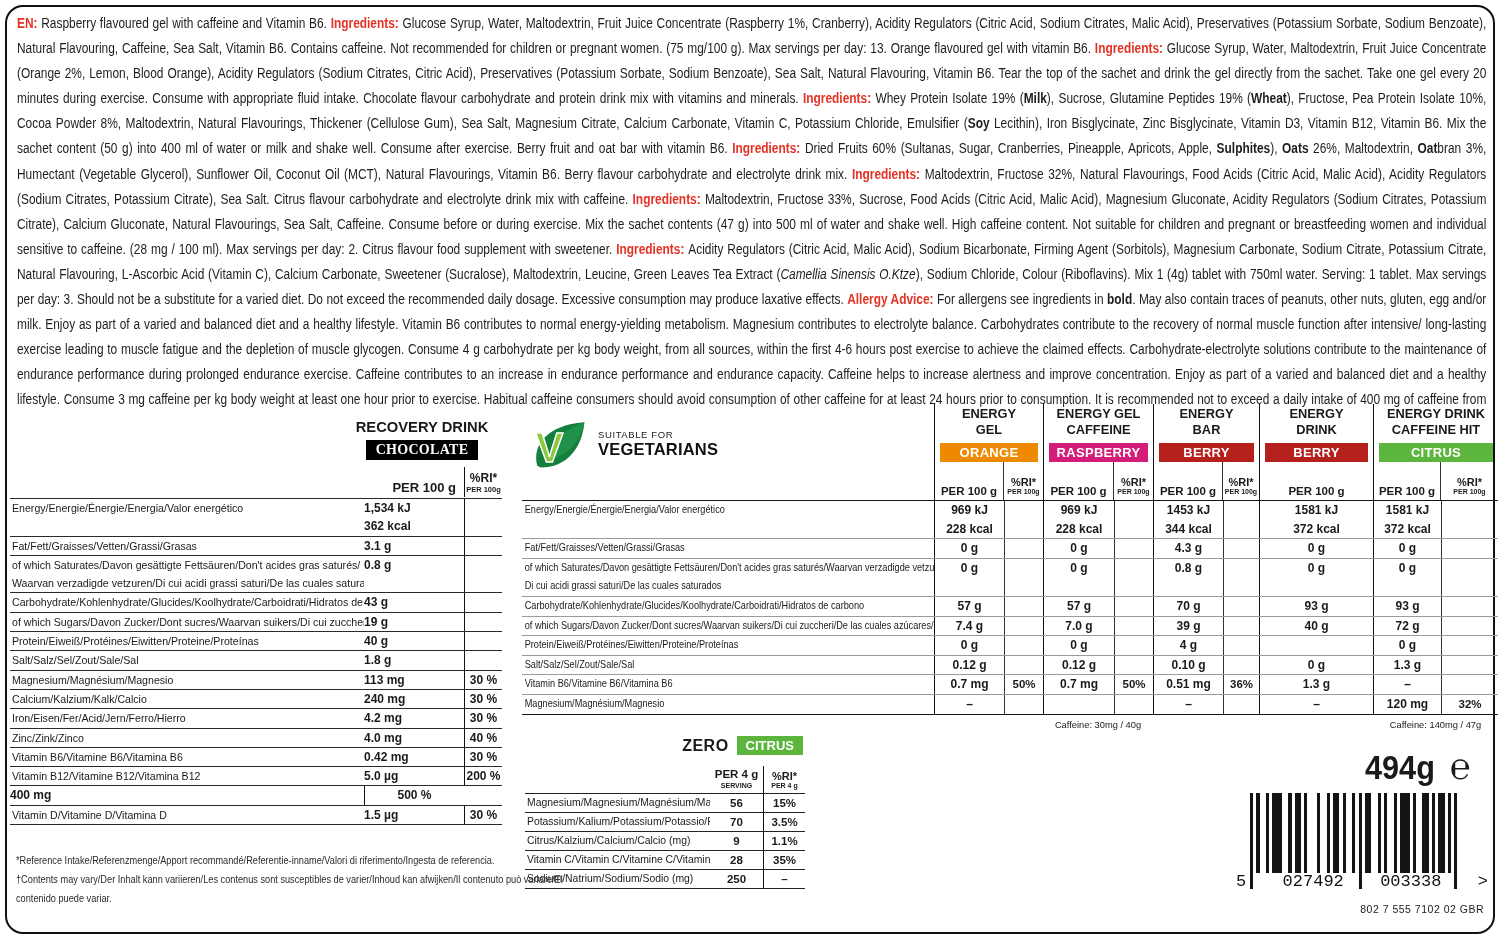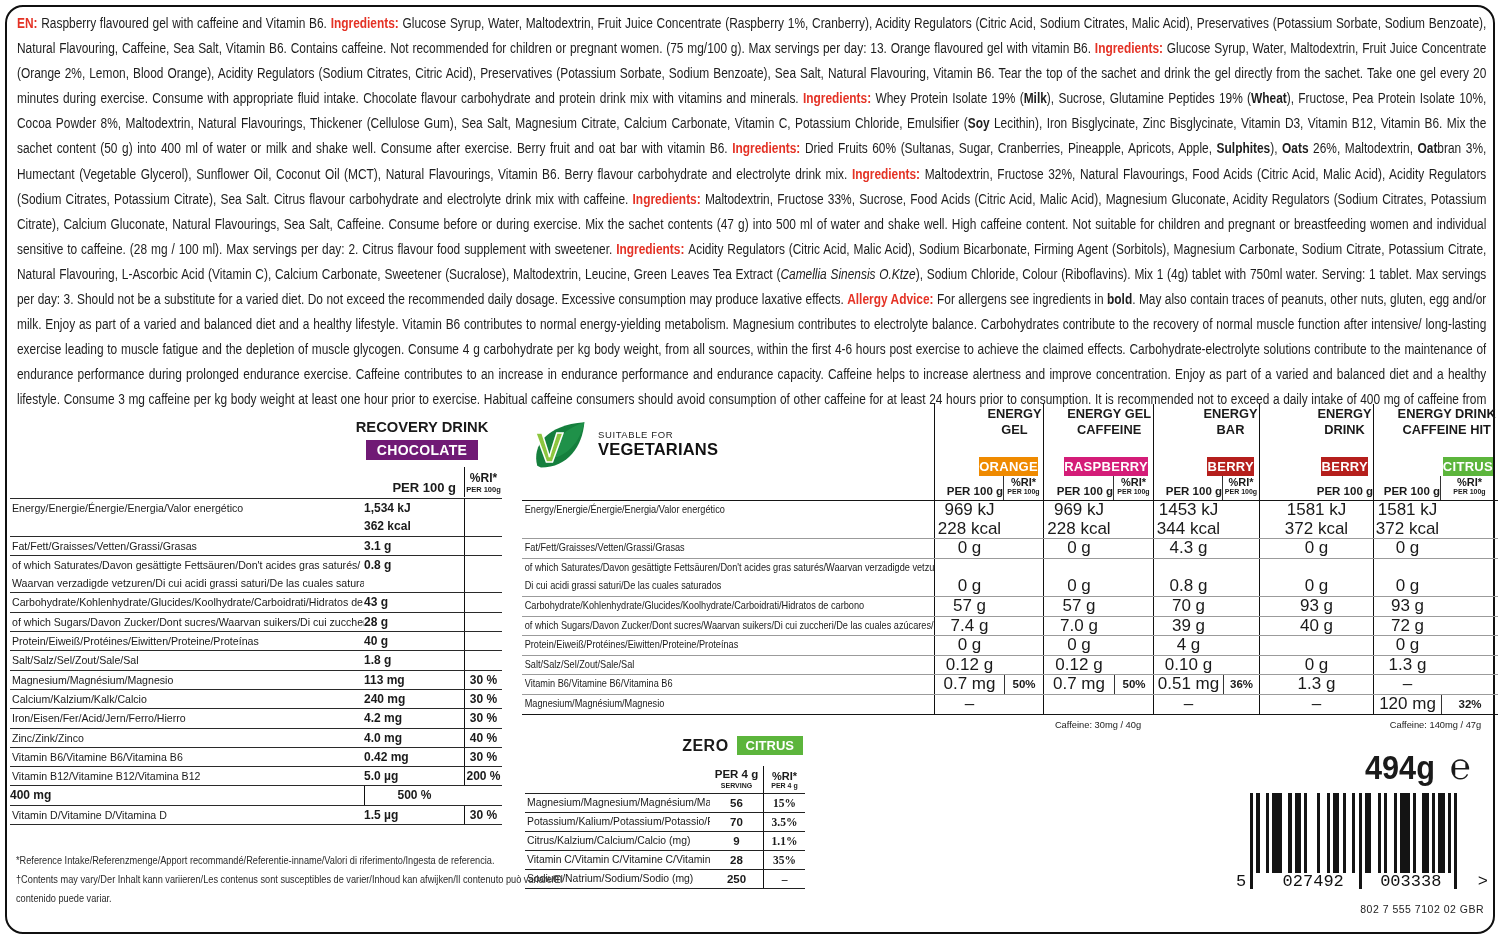--- a/index.html
+++ b/index.html
@@ -30,40 +30,40 @@
   .rd-row{display:grid;grid-template-columns:1fr 100px 38px;border-top:1px solid #2a2a2a;}
   .rd-row:last-child{border-bottom:1px solid #2a2a2a;}
   .rd-row .lb{font-size:10.6px;line-height:18.3px;white-space:nowrap;overflow:hidden;padding-left:2px;}
   .rd-row .vv{font-weight:700;font-size:12px;padding-right:9px;line-height:18.3px;white-space:nowrap;}
   .rd-row .rr{border-left:1.5px solid #111;font-weight:700;font-size:12px;text-align:center;line-height:18.3px;}
 
   
   .bt{position:absolute;left:522px;top:404px;width:976px;}
   .bt-row{display:flex;}
   .bt-label{flex:1;min-width:0;overflow:hidden;}
-  .bt-g{border-left:1.6px solid #111;box-sizing:border-box;flex:none;align-items:flex-end;}
+  .bt-g{border-left:1.6px solid #111;box-sizing:border-box;flex:none;}
   .g0{width:109px}.g1{width:110px}.g2{width:106px}.g3{width:114px}.g4{width:125px}
   .bt-head{height:96px;}
   .bt-head .bt-g{display:flex;flex-direction:column;}
   .bt-name{padding-top:2px;height:35px;font-weight:700;font-size:13.5px;line-height:16px;text-align:center;
            transform:scaleX(0.95);white-space:nowrap;}
-  .bt-badge{margin:16px 5px 0;color:#fff;font-weight:700;font-size:13px;text-align:center;padding:2px 0;letter-spacing:.3px;}
+  .bt-badge{margin:2px 5px 0;color:#fff;font-weight:700;font-size:13px;text-align:center;padding:2px 0;letter-spacing:.3px;}
   .bt-sub{flex:1;display:flex;}
   .bt-sub .sv{flex:1;text-align:center;font-weight:700;font-size:11.5px;display:flex;flex-direction:column;
               justify-content:flex-end;padding-bottom:3px;white-space:nowrap;}
   .bt-sub .sr{border-left:1px solid #333;text-align:center;font-weight:700;font-size:11px;display:flex;
               flex-direction:column;justify-content:flex-end;line-height:10px;padding-bottom:3px;}
   .bt-sub .sr small{font-size:7px;font-weight:700;}
   .bt-r{display:flex;border-top:1px solid #9b9b9b;}
   .bt-r:nth-child(1){border-top:1.5px solid #151515;}
   .bt-r:last-child{border-bottom:1.5px solid #151515;}
   .bt-r .bt-label{font-size:10.2px;line-height:18.6px;white-space:nowrap;}
   .bt-r .cond{display:inline-block;transform:scaleX(0.9);transform-origin:0 50%;white-space:nowrap;padding-left:3px;}
   .bt-r .bt-g{display:flex;}
-  .bt-cv{flex:1;text-align:center;font-weight:400;font-size:17px;line-height:18.6px;white-space:nowrap;}
+  .bt-cv{flex:1;text-align:center;font-weight:700;font-size:12px;line-height:18.6px;white-space:nowrap;}
   .bt-cr{border-left:1px solid #333;text-align:center;font-weight:700;font-size:11.5px;line-height:18.6px;box-sizing:border-box;}
   .bt-notes{display:flex;height:20px;}
   .bt-notes .bt-g{border:none;display:block;}
   .bt-note{font-size:9.8px;text-align:center;padding-top:4px;white-space:nowrap;transform:scaleX(0.95);}
 
   
   .veg{display:flex;align-items:center;gap:10px;padding:14px 0 0 8px;}
   .veg-text .t1{font-size:9.5px;letter-spacing:.6px;color:#222;}
   .veg-text .t2{font-size:16.5px;font-weight:700;letter-spacing:.2px;color:#111;}
 
@@ -74,21 +74,21 @@
   .z-badge{display:inline-block;background:#5cb53c;color:#fff;font-weight:700;font-size:13px;padding:2px 9px;vertical-align:middle;}
   .z-cols{display:grid;grid-template-columns:1fr 53px 42px;height:27px;margin-top:8px;}
   .z-cols .cv{text-align:center;font-weight:700;font-size:11.5px;align-self:end;line-height:10px;padding-bottom:2px;}
   .z-cols .cv small,.z-cols .cr small{font-size:7px;font-weight:700;}
   .z-cols .cr{border-left:1.5px solid #111;text-align:center;font-weight:700;font-size:11px;align-self:stretch;
               display:flex;flex-direction:column;justify-content:flex-end;line-height:10px;padding-bottom:2px;}
   .z-body .z-row{display:grid;grid-template-columns:1fr 53px 42px;border-top:1px solid #222;}
   .z-body .z-row:last-child{border-bottom:1px solid #222;}
   .z-row .lb{font-size:10.4px;line-height:18px;white-space:nowrap;overflow:hidden;padding-left:2px;}
   .z-row .vv{font-weight:700;font-size:11.5px;text-align:center;line-height:18px;}
-  .z-row .rr{border-left:1.5px solid #111;font-weight:700;font-size:11.5px;text-align:center;line-height:18px;font-family:Liberation Serif, serif;}
+  .z-row .rr{border-left:1.5px solid #111;font-weight:700;font-size:11.5px;text-align:center;line-height:18px;}
 
   
   .fnotes{position:absolute;left:16px;top:851px;width:600px;font-size:10px;line-height:19px;color:#2b2b2b;
           transform:scaleX(0.92);transform-origin:0 0;}
 
   
   .weight{position:absolute;right:30px;top:746px;display:flex;align-items:baseline;gap:16px;
           font-size:33px;font-weight:600;transform:scaleX(0.93);transform-origin:100% 0;}
   .weight .emark{font-size:37px;font-weight:400;}
   .barcode{position:absolute;left:1236px;top:793px;width:252px;}
@@ -102,21 +102,21 @@
 <body>
 
 <div class="label" style="--red: #e43225;">
   <div class="frame"></div>
 
   <div class="intro"><span class="red">EN: </span><span>Raspberry flavoured gel with caffeine and Vitamin B6. </span><span class="red">Ingredients: </span><span>Glucose Syrup, Water, Maltodextrin, Fruit Juice Concentrate (Raspberry 1%, Cranberry), Acidity Regulators (Citric Acid, Sodium Citrates, Malic Acid), Preservatives (Potassium Sorbate, Sodium Benzoate), Natural Flavouring, Caffeine, Sea Salt, Vitamin B6. Contains caffeine. Not recommended for children or pregnant women. (75 mg/100 g). Max servings per day: 13. Orange flavoured gel with vitamin B6. </span><span class="red">Ingredients: </span><span>Glucose Syrup, Water, Maltodextrin, Fruit Juice Concentrate (Orange 2%, Lemon, Blood Orange), Acidity Regulators (Sodium Citrates, Citric Acid), Preservatives (Potassium Sorbate, Sodium Benzoate), Sea Salt, Natural Flavouring, Vitamin B6. Tear the top of the sachet and drink the gel directly from the sachet. Take one gel every 20 minutes during exercise. Consume with appropriate fluid intake. Chocolate flavour carbohydrate and protein drink mix with vitamins and minerals. </span><span class="red">Ingredients: </span><span>Whey Protein Isolate 19% (</span><span class="b">Milk</span><span>), Sucrose, Glutamine Peptides 19% (</span><span class="b">Wheat</span><span>), Fructose, Pea Protein Isolate 10%, Cocoa Powder 8%, Maltodextrin, Natural Flavourings, Thickener (Cellulose Gum), Sea Salt, Magnesium Citrate, Calcium Carbonate, Vitamin C, Potassium Chloride, Emulsifier (</span><span class="b">Soy</span><span> Lecithin),  Iron Bisglycinate, Zinc Bisglycinate, Vitamin D3, Vitamin B12, Vitamin B6.  Mix the sachet content (50 g) into 400 ml of water or milk and shake well. Consume after exercise. Berry fruit and oat bar with vitamin B6. </span><span class="red">Ingredients: </span><span>Dried Fruits 60% (Sultanas, Sugar, Cranberries, Pineapple, Apricots, Apple, </span><span class="b">Sulphites</span><span>), </span><span class="b">Oats</span><span> 26%, Maltodextrin, </span><span class="b">Oat</span><span>bran 3%, Humectant (Vegetable Glycerol), Sunflower Oil, Coconut Oil (MCT), Natural Flavourings, Vitamin B6. Berry flavour carbohydrate and electrolyte drink mix. </span><span class="red">Ingredients: </span><span>Maltodextrin, Fructose 32%, Natural Flavourings, Food Acids (Citric Acid, Malic Acid), Acidity Regulators (Sodium Citrates, Potassium Citrate), Sea Salt. Citrus flavour carbohydrate and electrolyte drink mix with caffeine. </span><span class="red">Ingredients: </span><span>Maltodextrin, Fructose 33%, Sucrose, Food Acids (Citric Acid, Malic Acid), Magnesium Gluconate, Acidity Regulators (Sodium Citrates, Potassium Citrate), Calcium Gluconate, Natural Flavourings, Sea Salt, Caffeine. Consume before or during exercise. Mix the sachet contents (47 g) into 500 ml of water and shake well. High caffeine content. Not suitable for children and pregnant or breastfeeding women and individual sensitive to caffeine. (28 mg / 100 ml). Max servings per day: 2. Citrus flavour food supplement with sweetener. </span><span class="red">Ingredients: </span><span>Acidity Regulators (Citric Acid, Malic Acid), Sodium Bicarbonate, Firming Agent (Sorbitols), Magnesium Carbonate, Sodium Citrate, Potassium Citrate, Natural Flavouring, L-Ascorbic Acid (Vitamin C), Calcium Carbonate, Sweetener (Sucralose), Maltodextrin, Leucine, Green Leaves Tea Extract (</span><span class="i">Camellia Sinensis O.Ktze</span><span>), Sodium Chloride, Colour (Riboflavins). Mix 1 (4g) tablet with 750ml water. Serving: 1 tablet. Max servings per day: 3. Should not be a substitute for a varied diet. Do not exceed the recommended daily dosage. Excessive consumption may produce laxative effects. </span><span class="red">Allergy Advice: </span><span>For allergens see ingredients in </span><span class="b">bold</span><span>. May also contain traces of peanuts, other nuts, gluten, egg and/or milk. Enjoy as part of a varied and balanced diet and a healthy lifestyle. Vitamin B6 contributes to normal energy-yielding metabolism. Magnesium contributes to electrolyte balance. Carbohydrates contribute to the recovery of normal muscle function after intensive/ long-lasting exercise leading to muscle fatigue and the depletion of muscle glycogen. Consume 4 g carbohydrate per kg body weight, from all sources, within the first 4-6 hours post exercise to achieve the claimed effects. Carbohydrate-electrolyte solutions contribute to the maintenance of endurance performance during prolonged endurance exercise. Caffeine contributes to an increase in endurance performance and endurance capacity. Caffeine helps to increase alertness and improve concentration. Enjoy as part of a varied and balanced diet and a healthy lifestyle. Consume 3 mg caffeine per kg body weight at least one hour prior to exercise. Habitual caffeine consumers should avoid consumption of other caffeine for at least 24 hours prior to consumption. It is recommended not to exceed a daily intake of 400 mg of caffeine from all sources. Fruit Juice from concentrate.</span></div>
 
   <div class="rd">
     <div class="rd-head">
       <div class="rd-title">RECOVERY DRINK</div>
-      <div class="rd-badge" style="background: #701a75;">CHOCOLATE</div>
+      <div class="rd-badge" style="background: #000000; font-family: Liberation Serif, serif;">CHOCOLATE</div>
     </div>
     <div class="rd-cols">
       <div></div>
       <div class="cv">PER 100 g</div>
       <div class="cr">
         <span>%RI*</span>
         <small>PER 100g</small>
       </div>
     </div>
     <div class="rd-body">
@@ -141,21 +141,21 @@
           <div class="vv">0.8 g</div>
           <div class="rr"></div>
         </div>
         <div class="rd-row">
           <div class="lb">Carbohydrate/Kohlenhydrate/Glucides/Koolhydrate/Carboidrati/Hidratos de carbono</div>
           <div class="vv">43 g</div>
           <div class="rr"></div>
         </div>
         <div class="rd-row">
           <div class="lb">of which Sugars/Davon Zucker/Dont sucres/Waarvan suikers/Di cui zuccheri/ De las cuales azúcares/</div>
-          <div class="vv">28 g</div>
+          <div class="vv">19 g</div>
           <div class="rr"></div>
         </div>
         <div class="rd-row">
           <div class="lb">Protein/Eiweiß/Protéines/Eiwitten/Proteine/Proteínas</div>
           <div class="vv">40 g</div>
           <div class="rr"></div>
         </div>
         <div class="rd-row">
           <div class="lb">Salt/Salz/Sel/Zout/Sale/Sal</div>
           <div class="vv">1.8 g</div>

